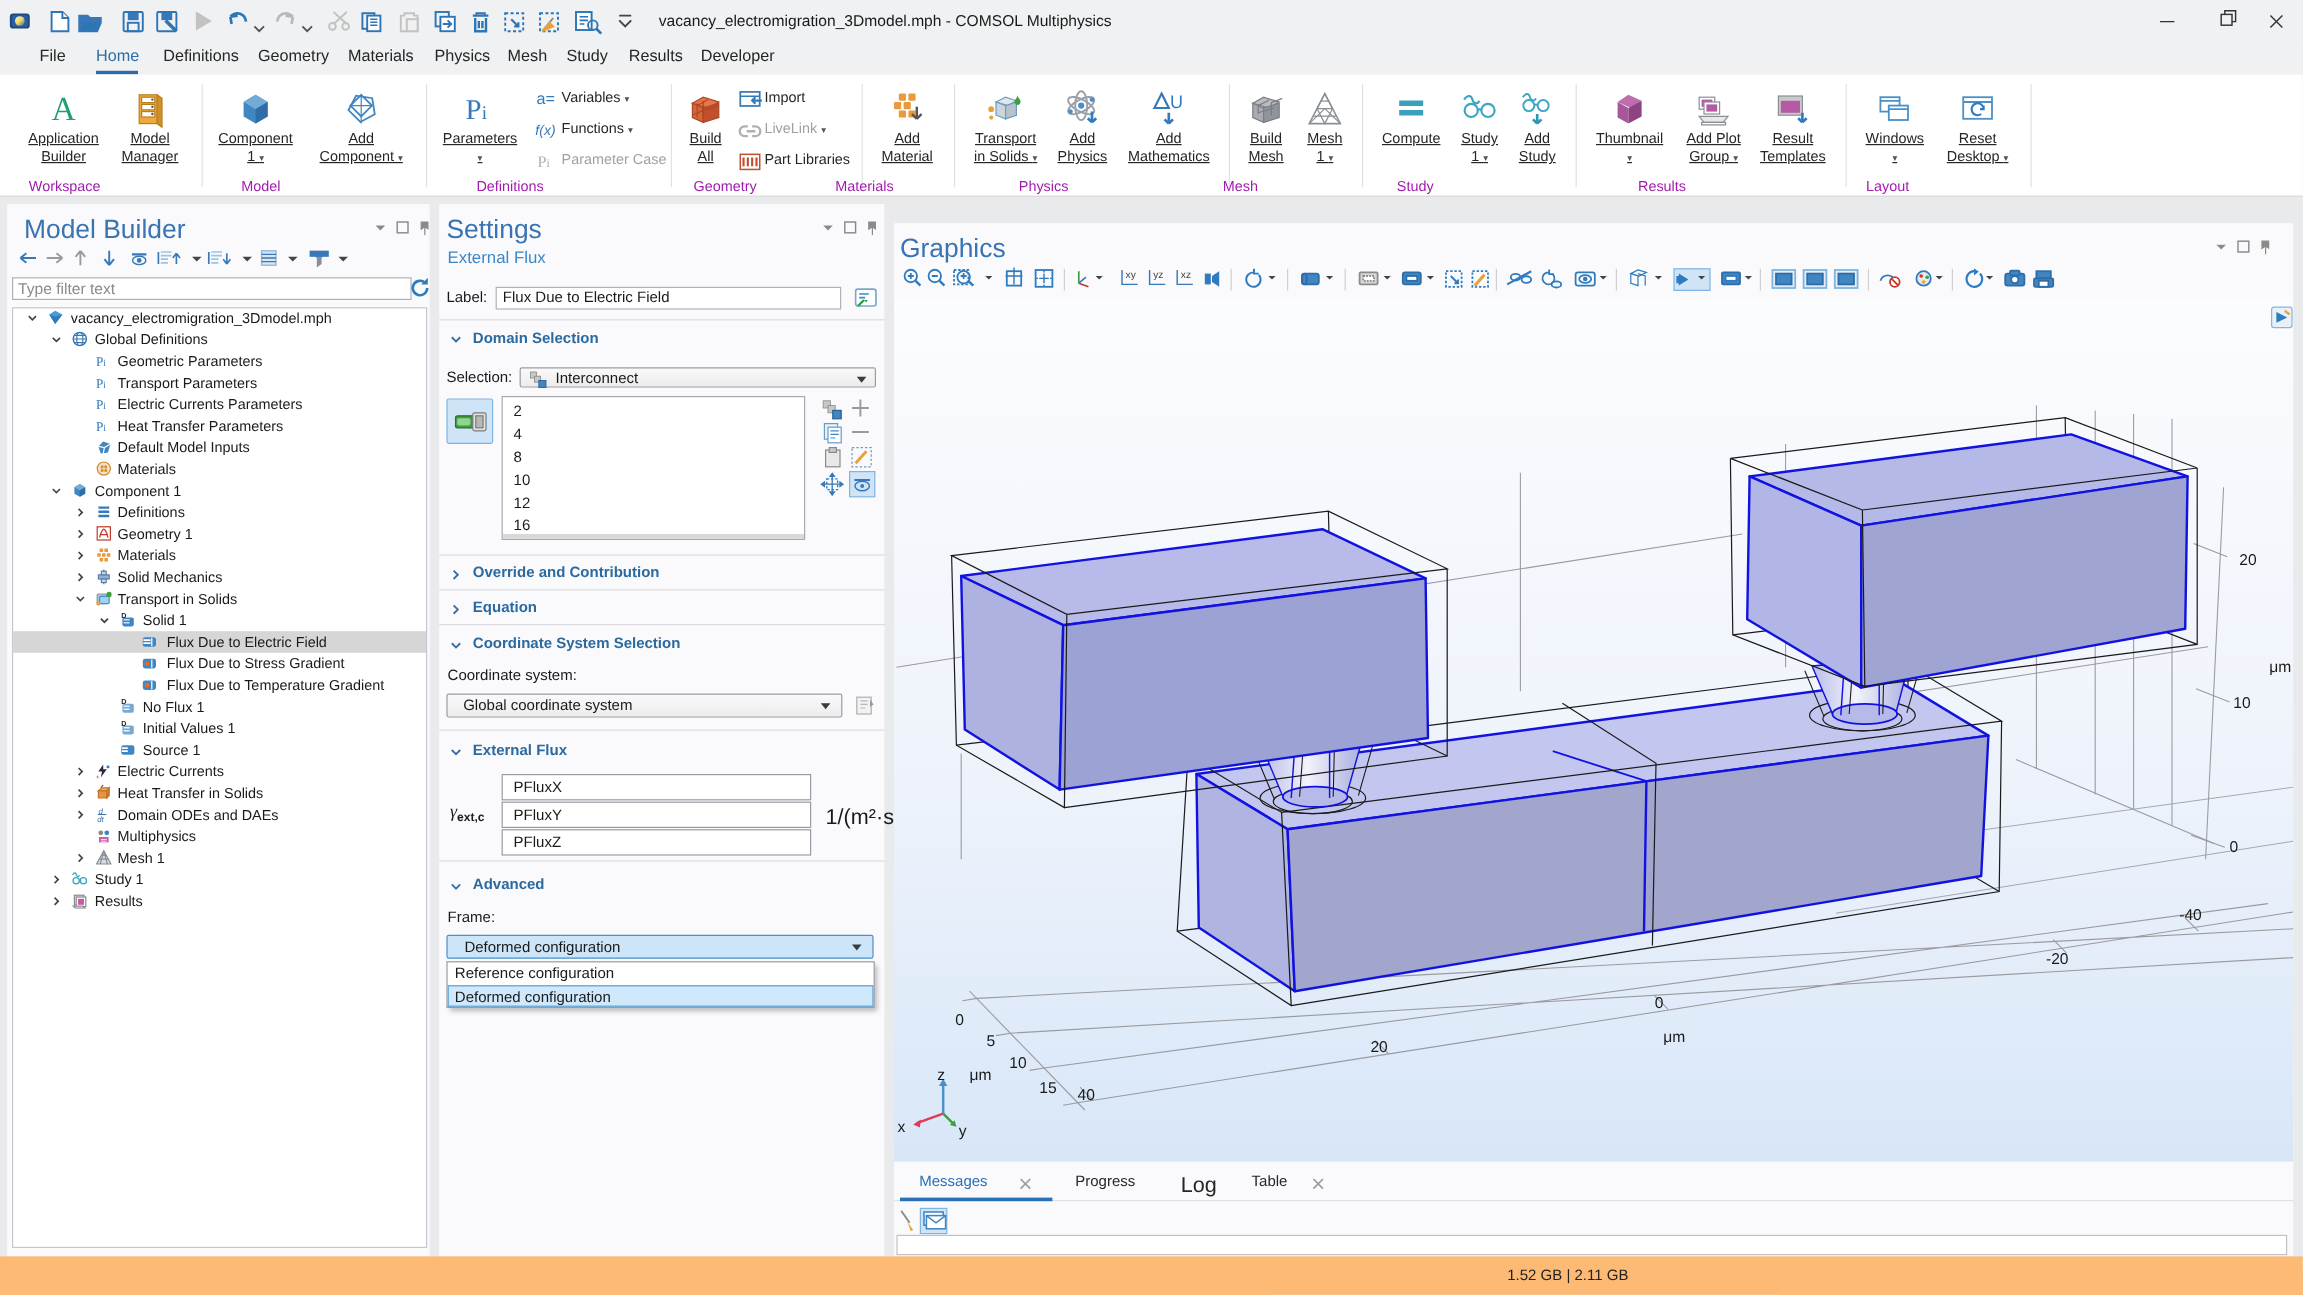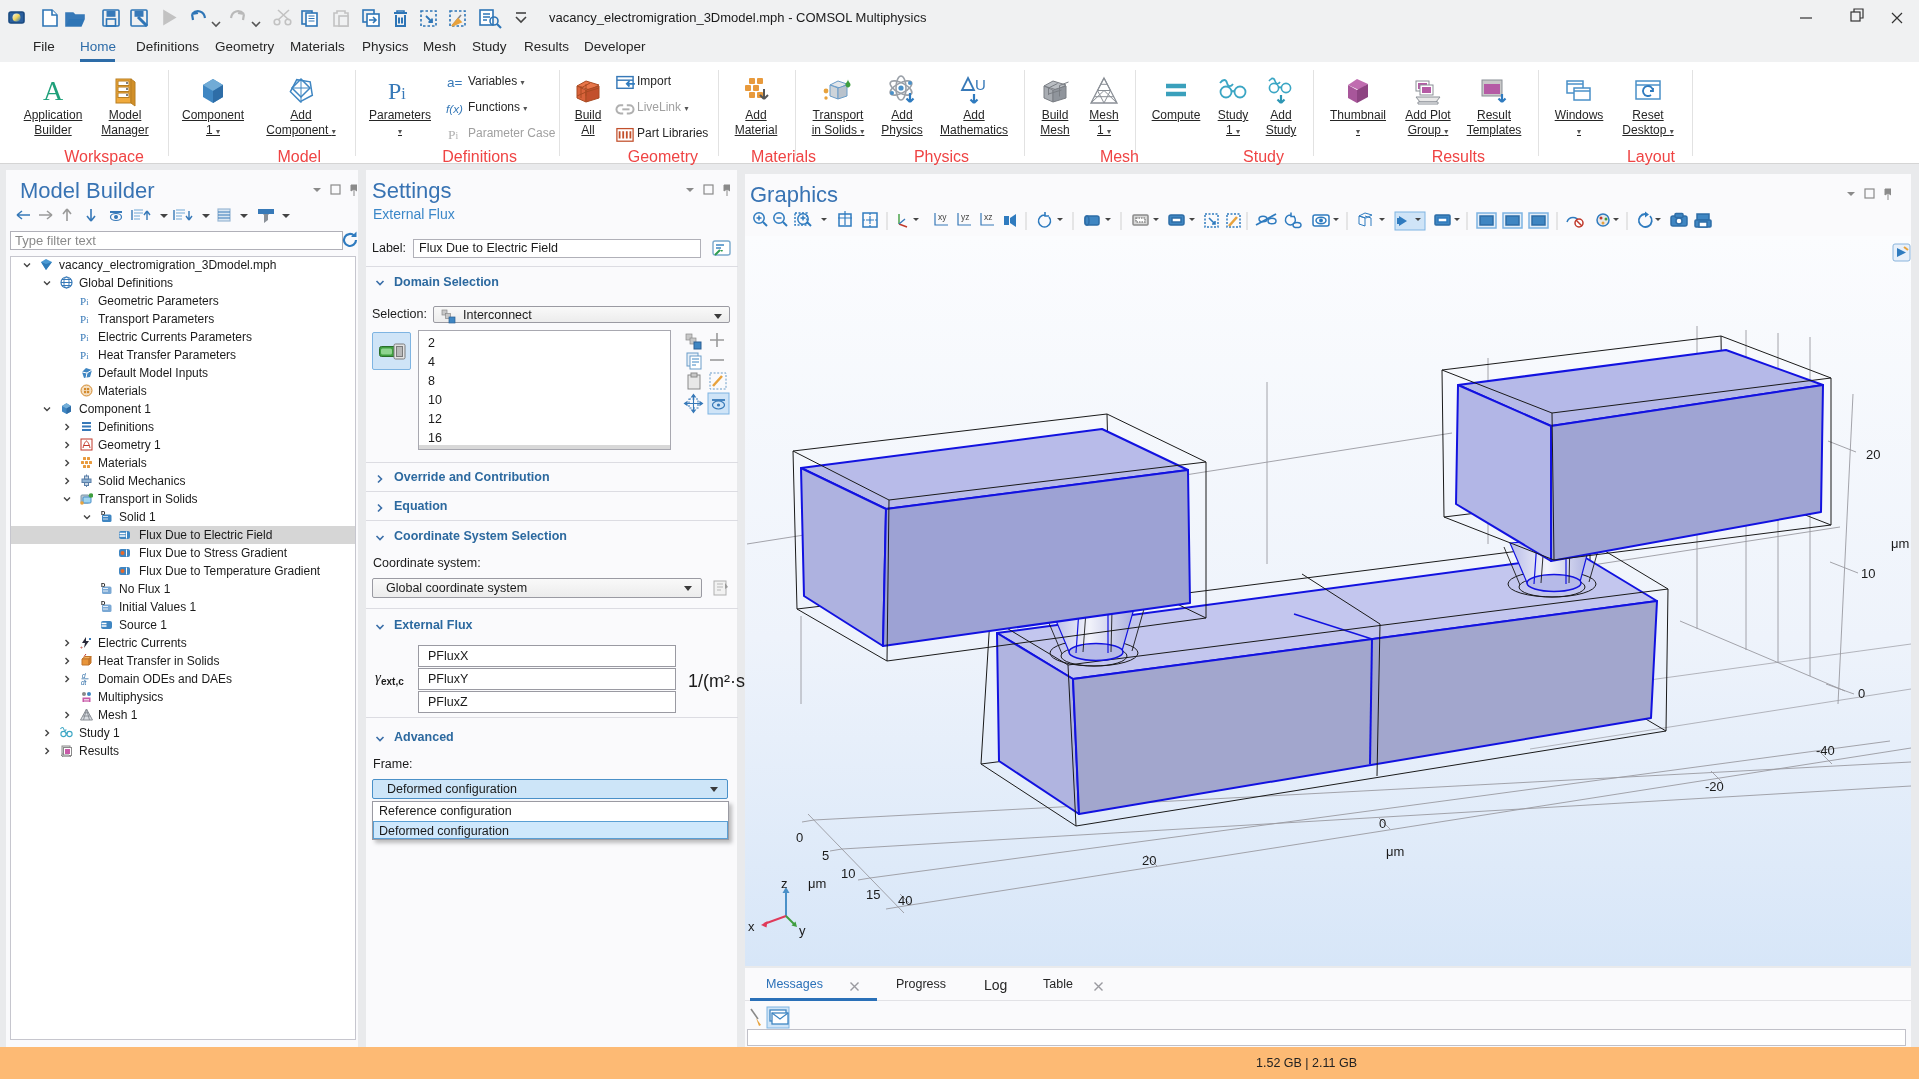--- a/index.html
+++ b/index.html
@@ -2,21 +2,21 @@
 <html><head><meta charset="utf-8"><style>
 *{margin:0;padding:0;box-sizing:border-box;}
 html,body{width:1919px;height:1079px;overflow:hidden;background:#e9eaec;font-family:"Liberation Sans",sans-serif;-webkit-font-smoothing:antialiased;}
 .abs{position:absolute;}
 #titlebar{position:absolute;left:0;top:0;width:1919px;height:36px;background:#f0f1f2;}
 #title-text{position:absolute;left:549px;top:10px;font-size:13px;color:#1a1a1a;}
 #menubar{position:absolute;left:0;top:36px;width:1919px;height:26px;background:#f0f1f2;}
 .menu-item{position:absolute;top:3px;font-size:13.5px;color:#262626;}
 #ribbon{position:absolute;left:0;top:62px;width:1919px;height:102px;background:#ffffff;border-bottom:1px solid #d5d5d5;}
 .rsep{position:absolute;top:8px;width:1px;height:86px;background:#e2e2e2;}
-.rgroup{position:absolute;top:86px;font-size:16px;color:#ef4444;text-align:right;}
+.rgroup{position:absolute;top:86px;font-size:12px;color:#a21caf;text-align:left;}
 .rbtn{position:absolute;text-align:center;font-size:12px;color:#262626;line-height:15px;text-decoration:underline;}
 .rsmall{position:absolute;font-size:12px;color:#262626;height:16px;line-height:16px;}
 .gray{color:#a0a0a0;}
 .caret{font-size:8px;color:#555;}
 .panel{position:absolute;background:#fafafc;}
 .ptitle{font-size:22px;color:#3873b3;position:absolute;}
 .phicons{position:absolute;color:#8a8a8a;font-size:11px;}
 #statusbar{position:absolute;left:0;top:1047px;width:1919px;height:32px;background:#fdba74;}
 #statusbar div{position:absolute;left:1256px;top:9px;font-size:12.5px;color:#222;}
 .sechdr{position:absolute;font-size:12.5px;font-weight:bold;color:#2c699f;}
@@ -698,21 +698,21 @@
       <path d="M2.5 3l3.5 3.5L9.5 3" stroke="#3a6ea8" stroke-width="1.6" fill="none"></path>
     </svg>
     <div class="sechdr" style="left:28px;top:560px">Advanced</div>
     <div class="flabel" style="left:7px;top:587px">Frame:</div>
     <div class="abs" style="left:6px;top:609px;width:356px;height:20px;background:#cde5f8;border:1px solid #4a90c8;border-radius:2px;font-size:12.5px;color:#1a1a1a;line-height:18px"><span style="margin-left:14px">Deformed configuration</span><span class="darr" style="right:9px;top:7px;position:absolute"></span></div>
     <div class="abs" style="left:6px;top:631px;width:357px;height:39px;background:#fff;border:1px solid #9a9aa2;box-shadow:3px 3px 4px rgba(0,0,0,0.25);font-size:12.5px;color:#1a1a1a">
       <div style="height:19px;line-height:19px;padding-left:6px">Reference configuration</div>
       <div style="height:18px;line-height:18px;padding-left:5px;background:#cfe8fc;border:1px solid #5a9fd4">Deformed configuration</div>
     </div>
   </div>
-<div class="panel" id="gfx" style="left:745px;top:174px;width:1166px;height:792px">
+<div class="panel" id="gfx" style="left:745px;top:186px;width:1166px;height:792px">
     <div class="ptitle" style="left:5px;top:8px">Graphics</div>
     <div class="phicons" style="left:1100px;top:14px"><svg width="46" height="12">
         <path d="M2 4l4 4 4-4z" fill="#8a8a8a"></path>
         <rect x="20" y="1" width="9" height="9" fill="none" stroke="#8a8a8a" stroke-width="1.2"></rect>
         <path d="M40 1h6v6l-3-2-3 2z m3 4v7" stroke="#8a8a8a" fill="#8a8a8a"></path>
       </svg></div>
     <svg class="abs" style="left:6px;top:36px" width="1040" height="22" viewBox="0 0 1040 22">
       <g fill="none" stroke="#2f7bbf" stroke-width="1.5">
         <circle cx="8" cy="8" r="5.2"></circle>
         <path d="M12 12l4 4" stroke-width="2"></path>
@@ -939,21 +939,21 @@
       <path d="M1904 243l4 3" stroke="#e8a23c" stroke-width="2"></path>
     </svg>
   </div>
 <div class="panel" id="msg" style="left:745px;top:968px;width:1166px;height:79px">
     <div class="abs" style="left:0;top:32px;width:1166px;height:1px;background:#e2e2e6"></div>
     <div class="abs" style="left:21px;top:9px;font-size:12.5px;color:#2a70b8">Messages</div>
     <svg class="abs" style="left:104px;top:13px" width="11" height="11">
       <path d="M1.5 1.5l8 8m0-8l-8 8" stroke="#9a9aa0" stroke-width="1.4"></path>
     </svg>
     <div class="abs" style="left:151px;top:9px;font-size:12.5px;color:#262626">Progress</div>
-    <div class="abs" style="left:239px;top:9px;font-size:14px;color:#262626">Log</div>
+    <div class="abs" style="left:239px;top:9px;font-size:18px;color:#262626">Log</div>
     <div class="abs" style="left:298px;top:9px;font-size:12.5px;color:#262626">Table</div>
     <svg class="abs" style="left:348px;top:13px" width="11" height="11">
       <path d="M1.5 1.5l8 8m0-8l-8 8" stroke="#9a9aa0" stroke-width="1.4"></path>
     </svg>
     <div class="abs" style="left:5px;top:30px;width:127px;height:3px;background:#2a70b8"></div>
     <svg class="abs" style="left:2px;top:37px" width="44" height="24" viewBox="0 0 44 24">
       <path d="M4 4l7 10" stroke="#8a8a8a" stroke-width="1.6"></path>
       <path d="M9 13l5 7-2 1z" fill="#e8a23c"></path>
       <rect x="20" y="2" width="22" height="21" fill="#cfe4f7" stroke="#7eb4e2"></rect>
       <rect x="23" y="5" width="16" height="11" fill="#fff" stroke="#3f86c2" stroke-width="1.3"></rect>

